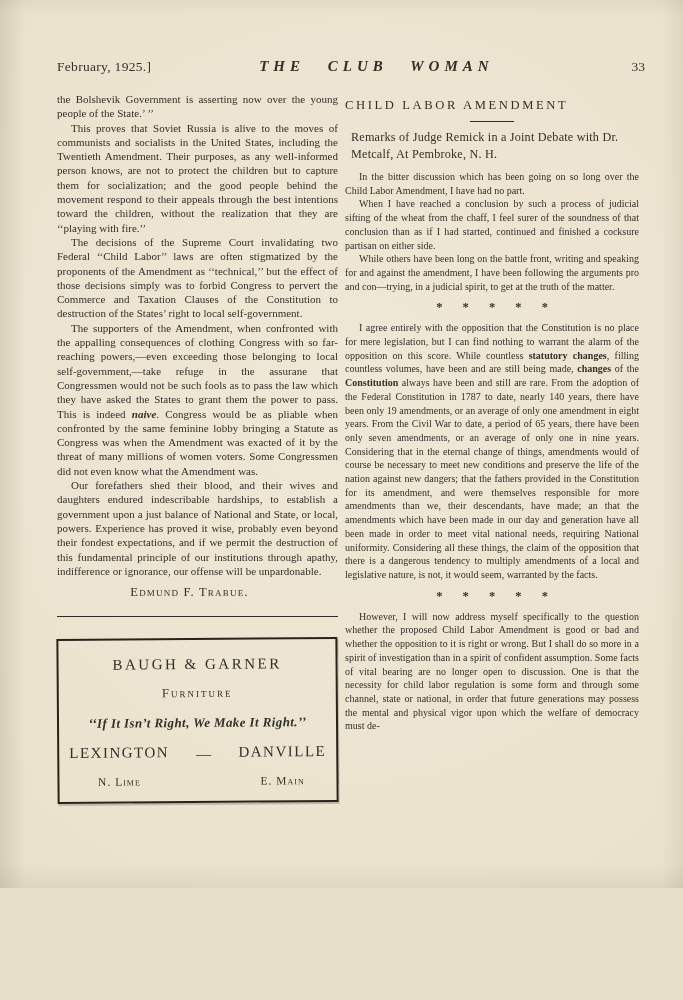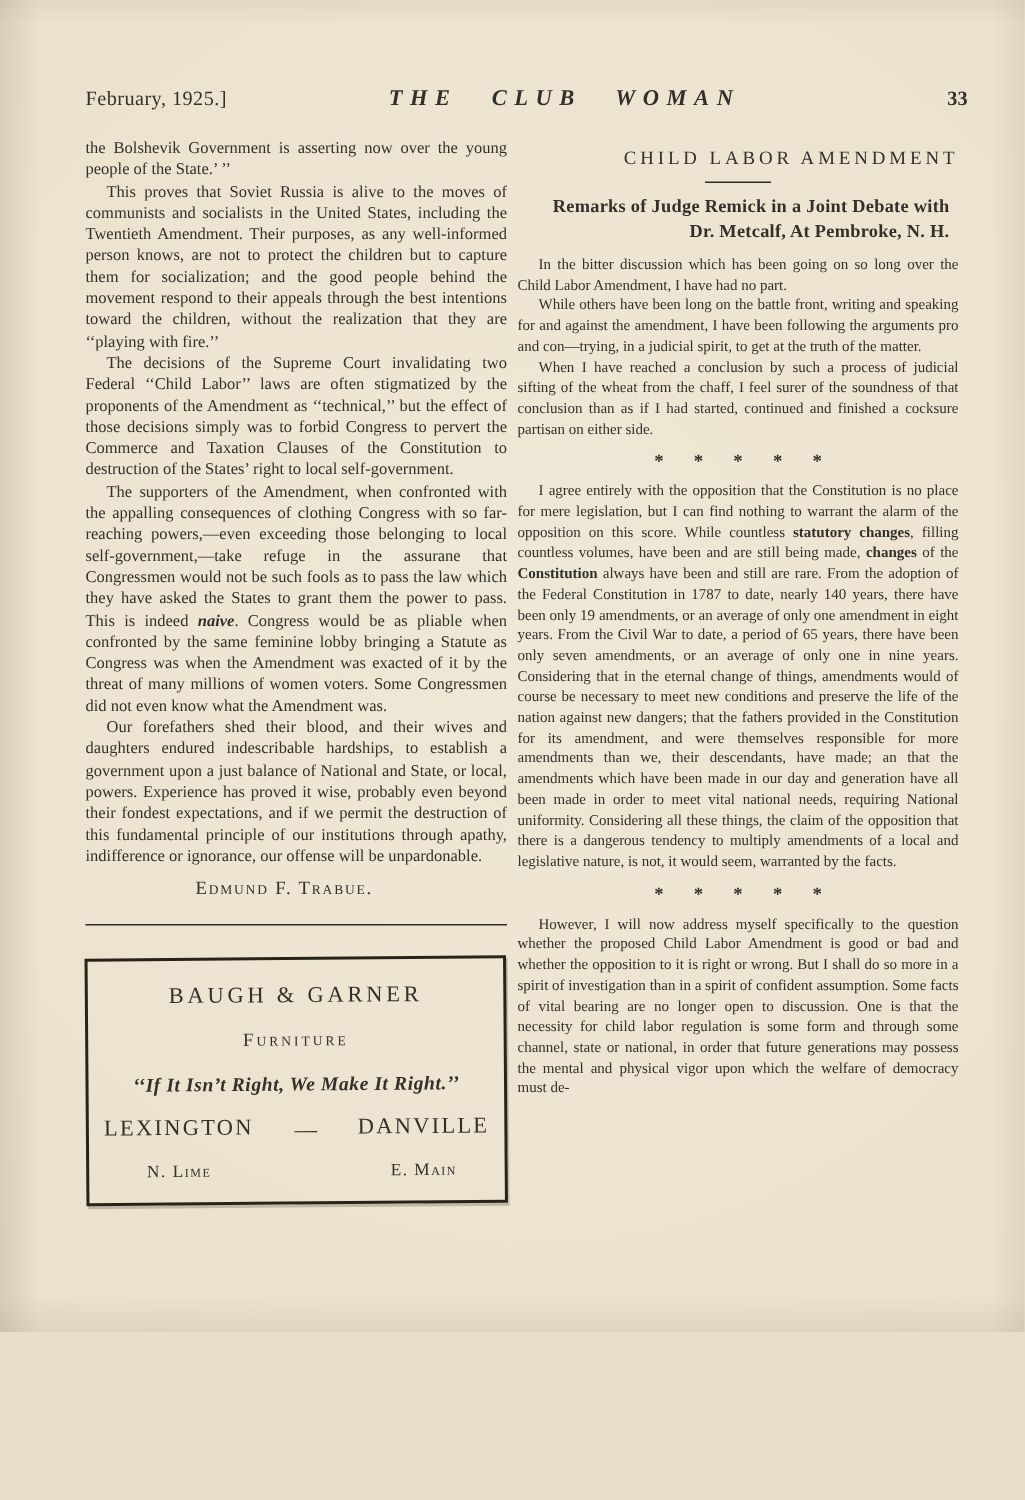--- a/index.html
+++ b/index.html
@@ -22,21 +22,21 @@
     position:absolute;top:58px;left:57px;right:38px;
     display:flex;align-items:baseline;
   }
   .issue-date{font-size:13.5px;letter-spacing:0.3px;white-space:nowrap;}
   .masthead{
     flex:1;text-align:center;
     font-style:italic;font-weight:bold;font-size:15px;
     letter-spacing:5px;word-spacing:14px;white-space:nowrap;
     padding-right:30px;
   }
-  .page-number{font-size:13.5px;white-space:nowrap;font-weight:bold;}
+  .page-number{font-size:13.5px;white-space:nowrap;}
   .columns{
     position:absolute;top:92px;left:57px;right:36px;
     display:flex;gap:7px;
   }
   .col{min-width:0;}
   .col-left{width:281px;}
   .col-right{width:294px;}
   .col p{
     margin:0;text-align:justify;
     font-size:11px;line-height:14.3px;
@@ -77,30 +77,30 @@
     margin-top:13px;padding:0 2px;
   }
   .ad-city-block{text-align:center;}
   .ad-city{font-size:15px;letter-spacing:1.5px;}
   .ad-dash{font-size:15px;padding-top:2px;}
   .ad-street{
     font-variant:small-caps;font-size:11.5px;
     letter-spacing:1px;margin-top:14px;
   }
   .article-title{
-    margin:6px 0 0;text-align:right;font-weight:normal;
+    margin:6px 0 0;text-align:left;font-weight:normal;
     font-size:12.6px;letter-spacing:2.6px;
   }
   .title-rule{
     width:44px;border:none;border-top:1.6px solid #2e2a24;
     margin:8px auto 7px;
   }
   .article-subtitle{
-    margin:2px 6px 8px;text-align:right;
-    font-size:12.2px;font-weight:bold;line-height:16.5px;
+    margin:2px 6px 8px;text-align:left;
+    font-size:12.2px;font-weight:normal;line-height:16.5px;
     letter-spacing:0.2px;
   }
 </style>
 </head>
 <body>
 
 <div class="page">
 
   <div class="page-header">
     <span class="issue-date">February, 1925.]</span>
@@ -137,22 +137,22 @@
         </div>
       </div>
     </div>
 
     <div class="col col-right">
       <h2 class="article-title">CHILD LABOR AMENDMENT</h2>
       <hr class="title-rule">
       <h3 class="article-subtitle">Remarks of Judge Remick in a Joint Debate with Dr. Metcalf, At Pembroke, N. H.</h3>
       <div id="right-flow">
           <p class="indent"><span>In the bitter discussion which has been going on so long over the Child Labor Amendment, I have had no part.</span></p>
+          <p class="indent"><span>When I have reached a conclusion by such a process of judicial sifting of the wheat from the chaff, I feel surer of the soundness of that conclusion than as if I had started, continued and finished a cocksure partisan on either side.</span></p>
           <p class="indent"><span>While others have been long on the battle front, writing and speaking for and against the amendment, I have been following the arguments pro and con—trying, in a judicial spirit, to get at the truth of the matter.</span></p>
-          <p class="indent"><span>When I have reached a conclusion by such a process of judicial sifting of the wheat from the chaff, I feel surer of the soundness of that conclusion than as if I had started, continued and finished a cocksure partisan on either side.</span></p>
           <div class="stars">* * * * *</div>
           <p class="indent"><span>I agree entirely with the opposition that the Constitution is no place for mere legislation, but I can find nothing to warrant the alarm of the opposition on this score.  While countless </span><span class="seg-b">statutory changes</span><span>, filling countless volumes, have been and are still being made, </span><span class="seg-b">changes</span><span> of the </span><span class="seg-b">Constitution</span><span> always have been and still are rare.  From the adoption of the Federal Constitution in 1787 to date, nearly 140 years, there have been only 19 amendments, or an average of only one amendment in eight years.  From the Civil War to date, a period of 65 years, there have been only seven amendments, or an average of only one in nine years.  Considering that in the eternal change of things, amendments would of course be necessary to meet new conditions and preserve the life of the nation against new dangers; that the fathers provided in the Constitution for its amendment, and were themselves responsible for more amendments than we, their descendants, have made; an that the amendments which have been made in our day and generation have all been made in order to meet vital national needs, requiring National uniformity.  Considering all these things, the claim of the opposition that there is a dangerous tendency to multiply amendments of a local and legislative nature, is not, it would seem, warranted by the facts.</span></p>
           <div class="stars">* * * * *</div>
           <p class="indent"><span>However, I will now address myself specifically to the question whether the proposed Child Labor Amendment is good or bad and whether the opposition to it is right or wrong.  But I shall do so more in a spirit of investigation than in a spirit of confident assumption.  Some facts of vital bearing are no longer open to discussion. One is that the necessity for child labor regulation is some form and through some channel, state or national, in order that future generations may possess the mental and physical vigor upon which the welfare of democracy must de-</span></p>
         </div>
     </div>
 
   </div>
 </div>
 

